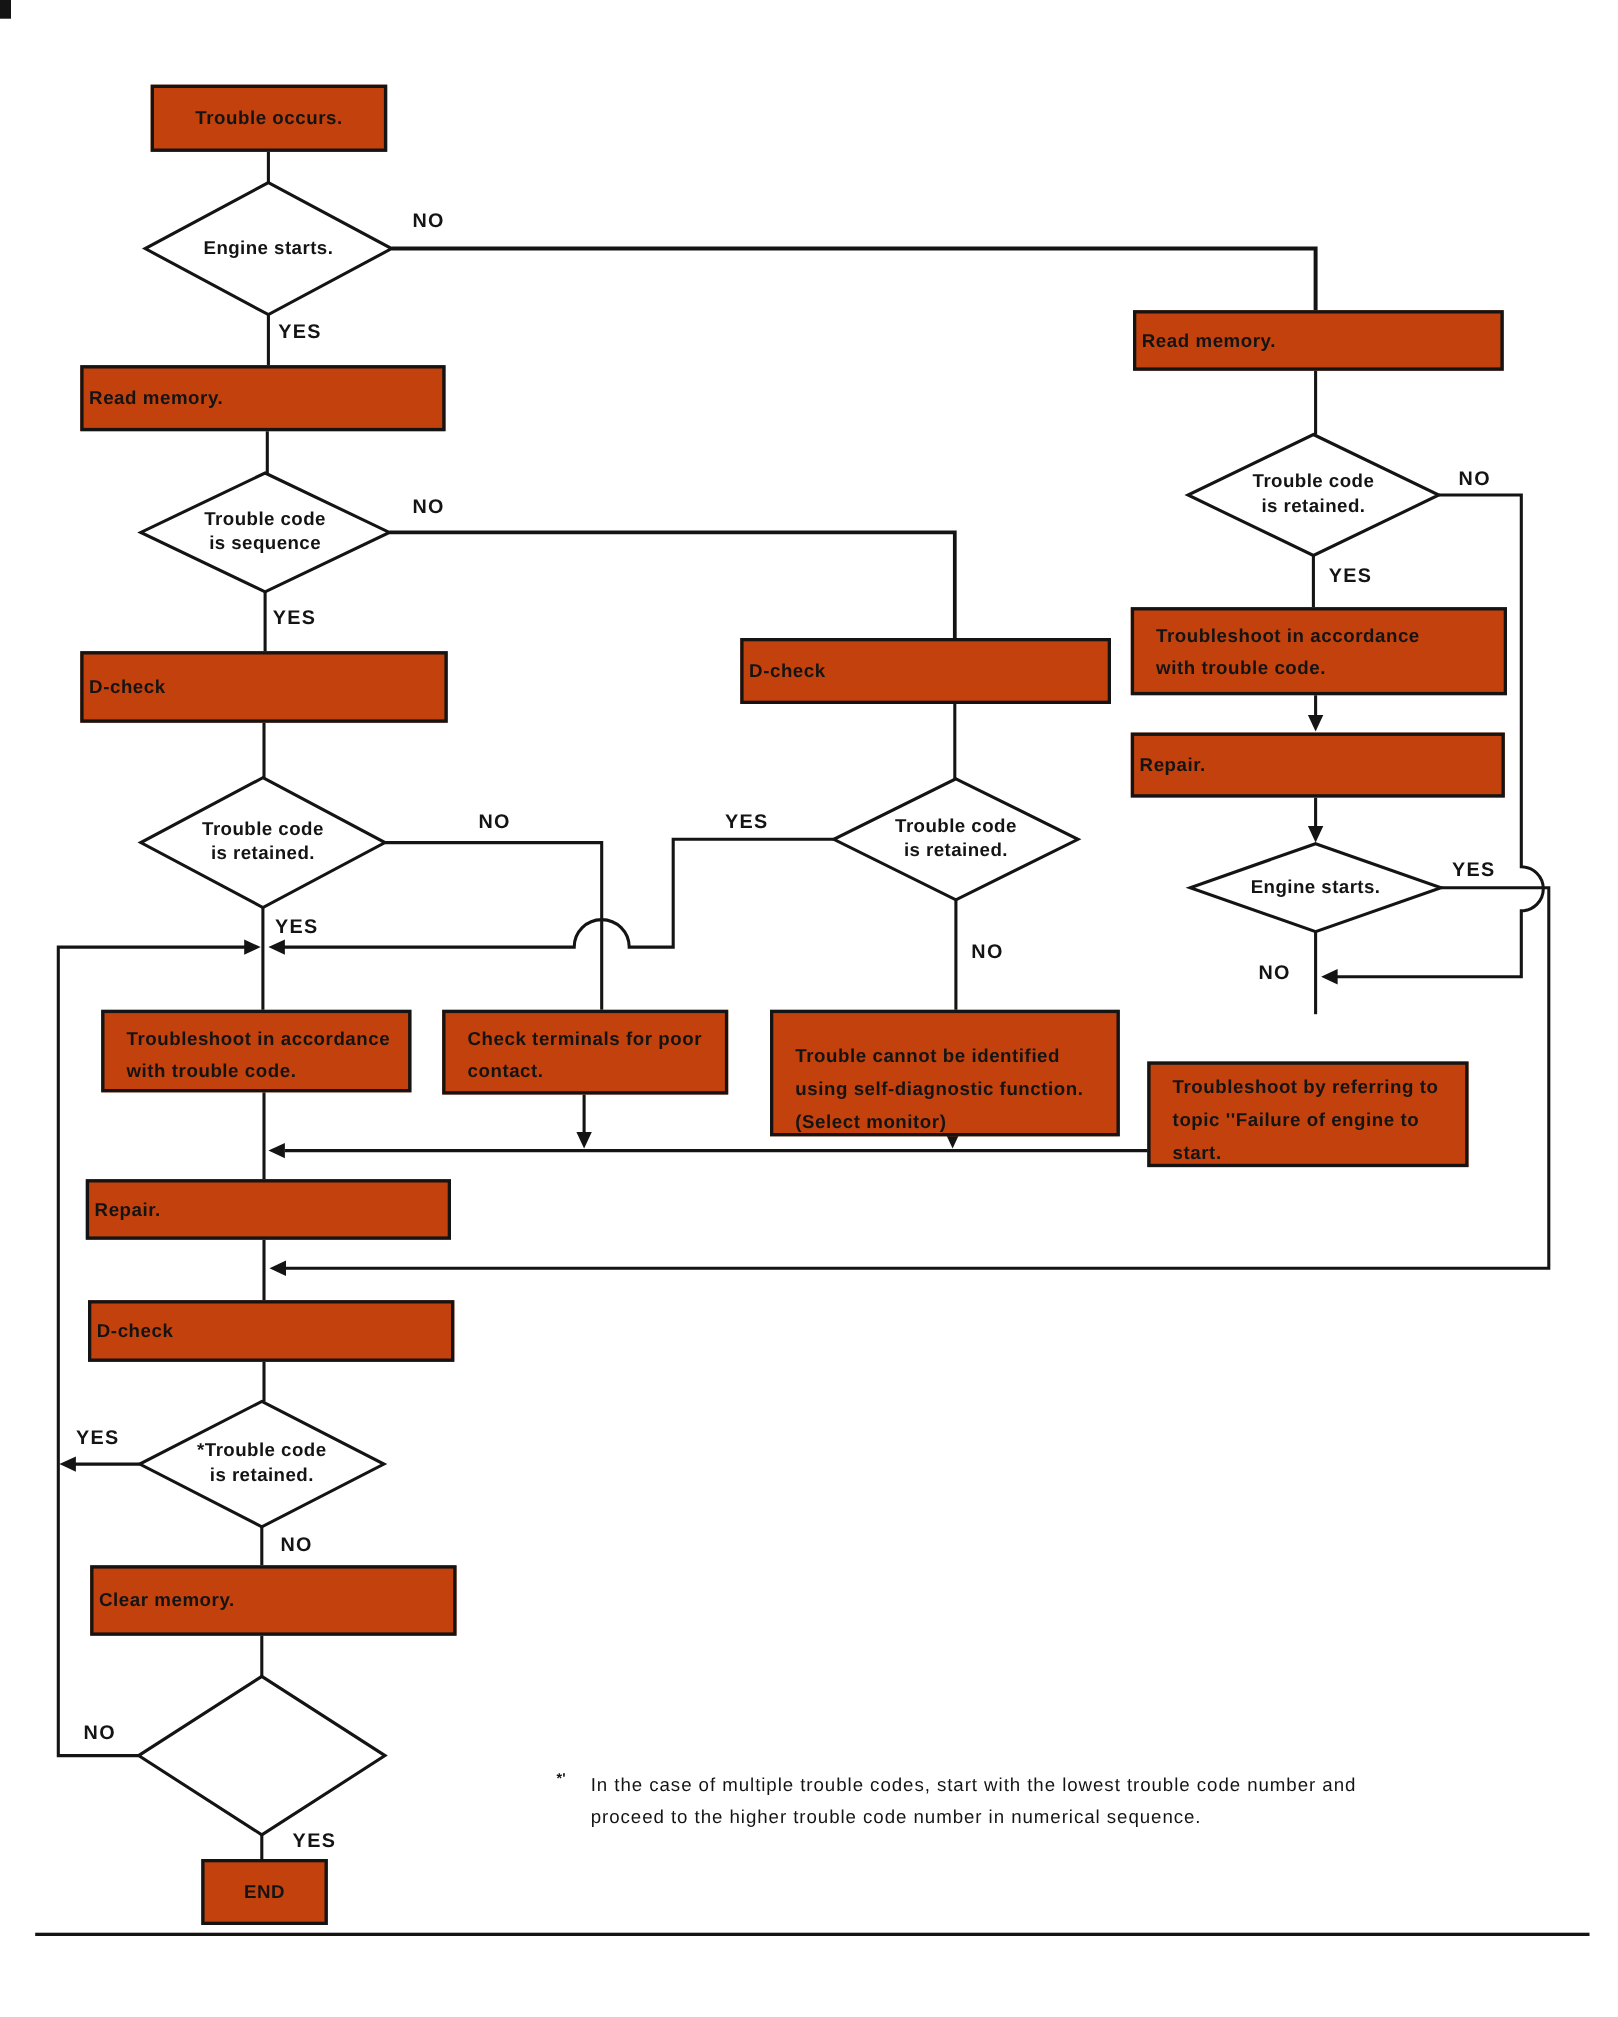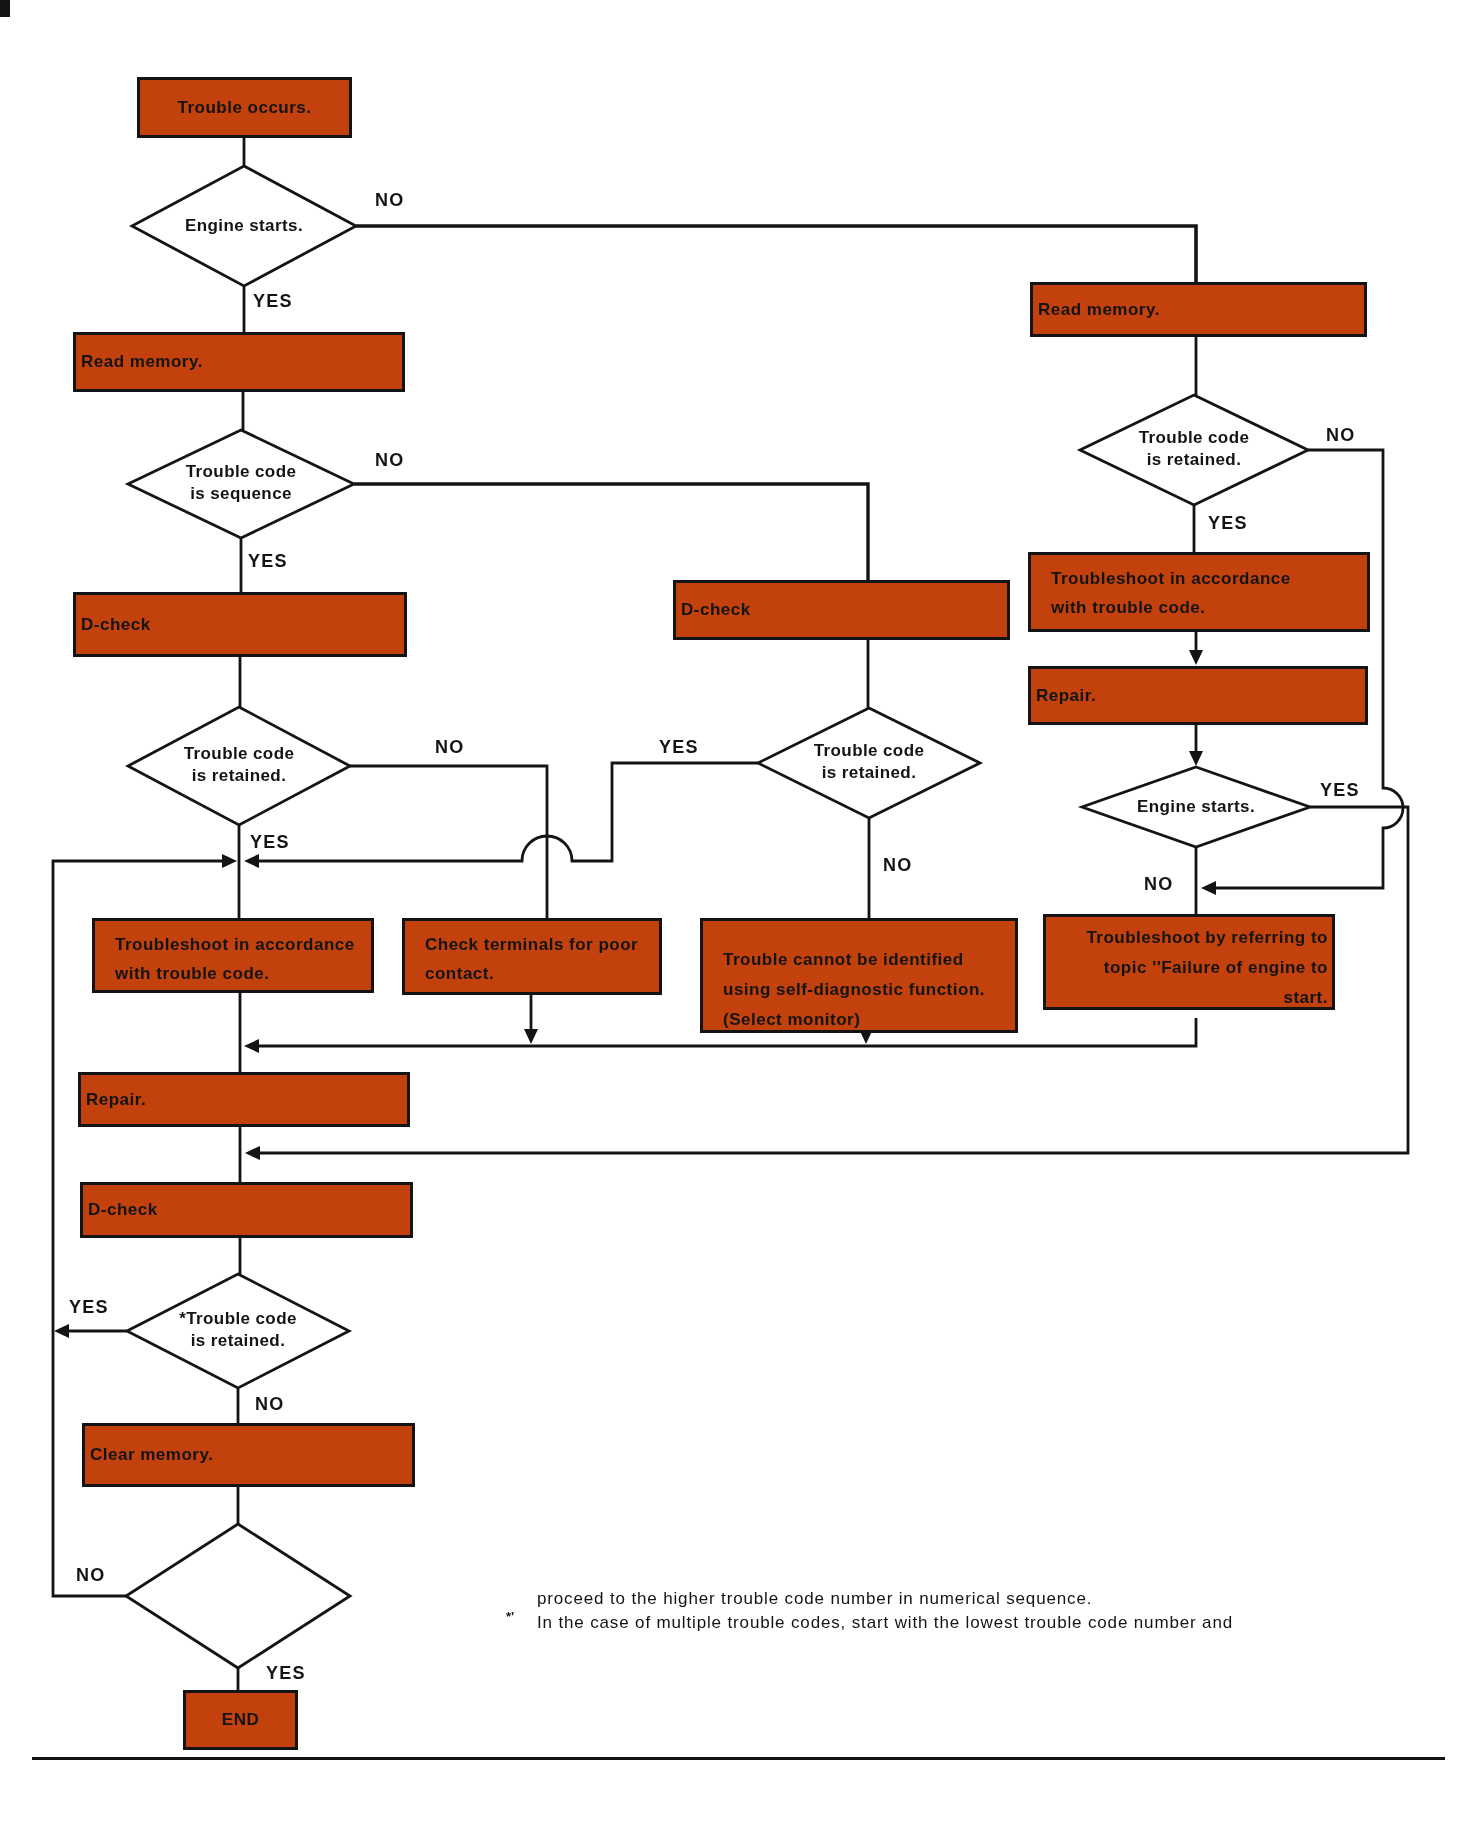--- a/index.html
+++ b/index.html
@@ -129,21 +129,21 @@
     <div>Check terminals for poor</div>
     <div>contact.</div>
   </div>
 
   <div class="box multi" style="left:700px;top:918px;width:318px;height:115px;line-height:30px;padding-top:24px;">
     <div>Trouble cannot be identified</div>
     <div>using self-diagnostic function.</div>
     <div>(Select monitor)</div>
   </div>
 
-  <div class="box multi" style="left:1043px;top:914px;width:292px;height:96px;line-height:30px;padding-top:6px;text-align:right;">
+  <div class="box multi" style="left:1043px;top:965px;width:292px;height:96px;line-height:30px;padding-top:6px;">
     <div>Troubleshoot by referring to</div>
     <div>topic ''Failure of engine to</div>
     <div>start.</div>
   </div>
 
   <div class="box single" style="left:78px;top:1072px;width:332px;height:55px;">
     <span>Repair.</span>
   </div>
 
   <div class="box single" style="left:80px;top:1182px;width:333px;height:56px;">
@@ -197,18 +197,18 @@
   <div class="edge-label" style="left:1208px;top:513px;">YES</div>
   <div class="edge-label" style="left:1320px;top:780px;">YES</div>
   <div class="edge-label" style="left:1144px;top:874px;">NO</div>
   <div class="edge-label" style="left:69px;top:1297px;">YES</div>
   <div class="edge-label" style="left:255px;top:1394px;">NO</div>
   <div class="edge-label" style="left:76px;top:1565px;">NO</div>
   <div class="edge-label" style="left:266px;top:1663px;">YES</div>
 
   <div class="footnote-marker" style="left:506px;top:1609px;">*'</div>
   <div class="footnote-line" style="left:537px;top:1613px;">In the case of multiple trouble codes, start with the lowest trouble code number and</div>
-  <div class="footnote-line" style="left:537px;top:1589px;">proceed to the higher trouble code number in numerical sequence.</div>
+  <div class="footnote-line" style="left:537px;top:1642px;">proceed to the higher trouble code number in numerical sequence.</div>
 
   <div id="bottom-rule"></div>
   <div id="corner-mark"></div>
 
 </div>
 
 </body></html>

